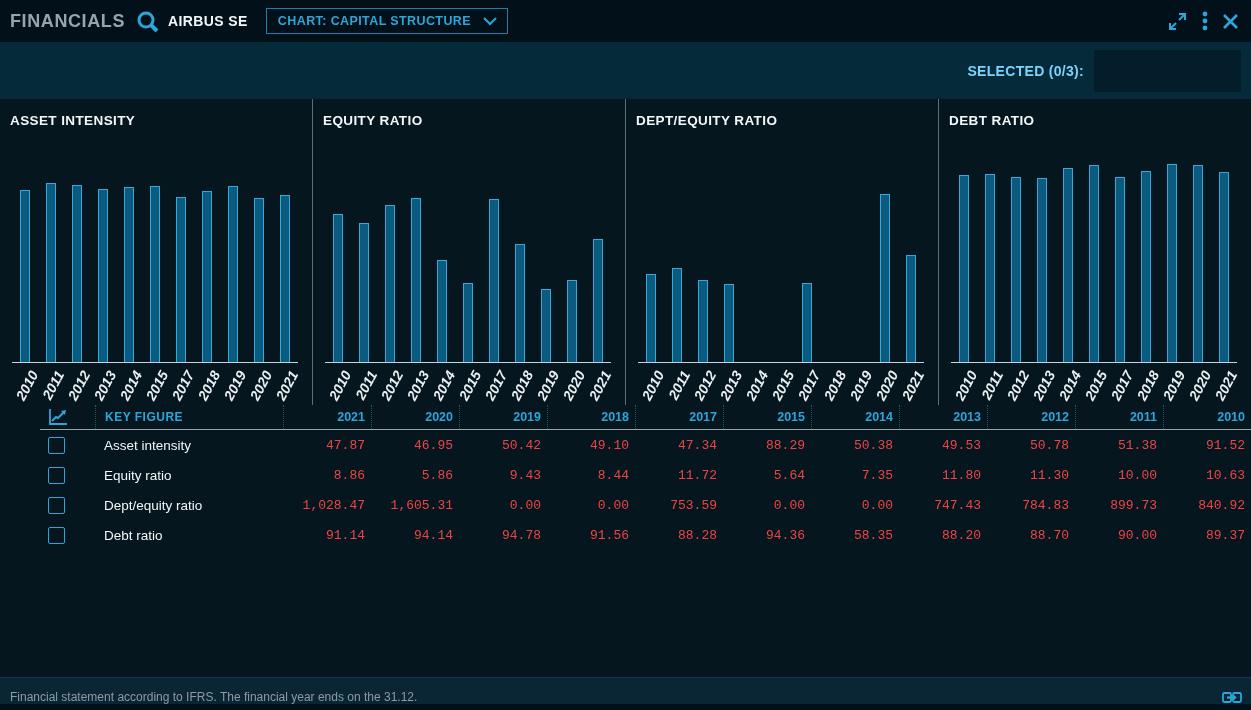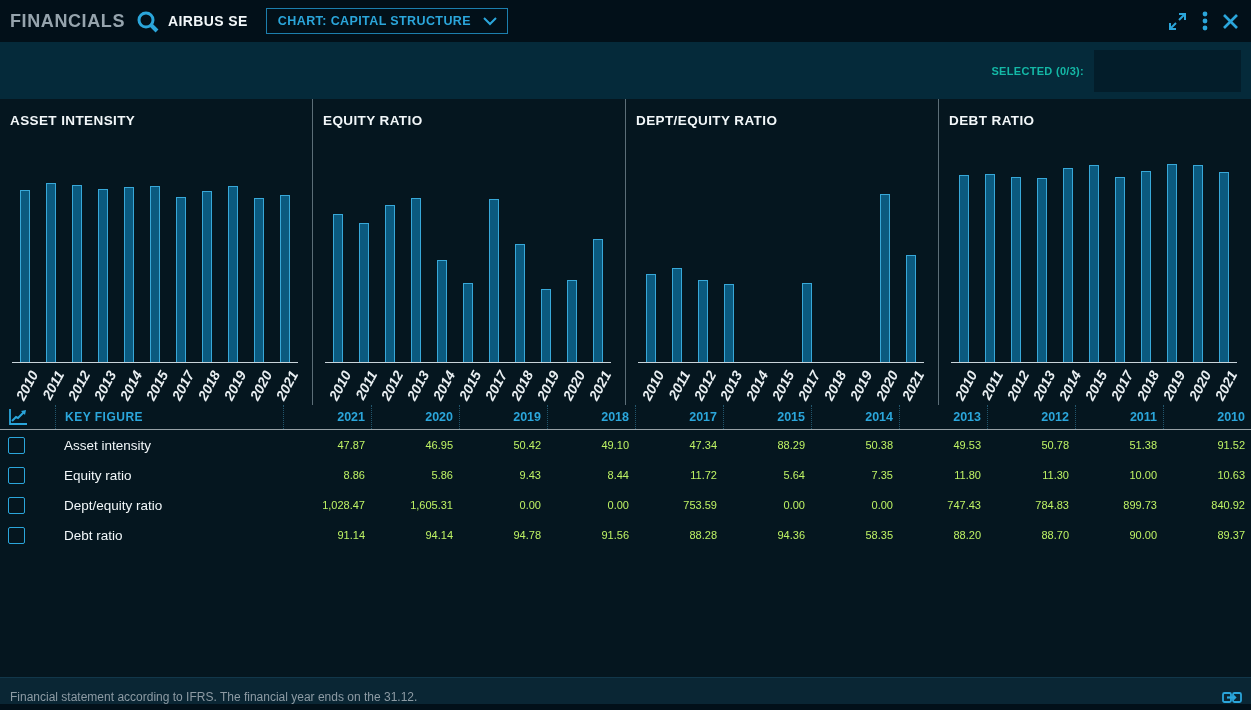--- a/index.html
+++ b/index.html
@@ -15,49 +15,49 @@
   .search-btn { margin:0 8px 0 10px; }
   .company { color:#f2f7f9; font-weight:bold; font-size:14px; letter-spacing:.4px; margin-right:18px; }
   .chart-select { display:flex; align-items:center; gap:12px; border:1px solid #1c7fae; background:transparent;
                   color:#2ba6db; font-weight:bold; font-size:12.5px; letter-spacing:.4px;
                   padding:5px 10px 5px 11px; height:26px; cursor:pointer; font-family:inherit; }
   .topbar-spacer { flex:1; }
   .topbar-right { display:flex; align-items:center; gap:14px; }
 
   
   .filterbar { height:57px; background:#052a3a; display:flex; align-items:center; justify-content:flex-end; padding-right:10px; flex:0 0 auto; }
-  .selected-label { color:#14b8a6; font-weight:bold; font-size:11px; letter-spacing:.3px; margin-right:10px; }
+  .selected-label { color:#7dd3fc; font-weight:bold; font-size:14px; letter-spacing:.3px; margin-right:10px; }
   .selected-input { width:147px; height:42px; background:#031d2a; border:none; outline:none; color:#f2f7f9; font-size:13px; padding:0 8px; font-family:inherit; }
 
   
   .charts-row { height:306px; display:flex; flex:0 0 auto; }
   .chart-panel { flex:1 1 0; padding-top:14px; position:relative; }
   .chart-panel + .chart-panel { border-left:1px solid rgba(180,198,208,.5); }
   .chart-title { font-size:13.5px; font-weight:bold; letter-spacing:.4px; color:#f2f7f9; padding-left:10px; }
   .plot { margin:24px 14px 0 12px; height:211px; border-bottom:1px solid #c9d4da; display:flex; align-items:flex-end; }
   .bar-slot { flex:1 1 0; display:flex; justify-content:center; align-items:flex-end; height:100%; }
   .bar { width:10px; background:#0b5a7f; border:1.5px solid #38a8d8; border-bottom:none; }
   .xlabels { margin:0 14px 0 12px; display:flex; height:52px; }
   .xlabel-slot { flex:1 1 0; position:relative; }
   .xlabel { position:absolute; top:5px; right:42%; transform:rotate(-62deg); transform-origin:top right;
             white-space:nowrap; font-style:italic; font-weight:bold; font-size:14px; color:#e9eff2; }
 
   
-  .table { flex:0 0 auto; }
+  .table { flex:0 0 auto;padding-left:40px; }
   .trow { display:flex; align-items:center; }
   .thead { height:25px; border-bottom:1px solid #97a1a6; }
   .tbody-row { height:30px; }
   .cell-icon { width:55px; flex:0 0 auto; display:flex; align-items:center; padding-left:8px; align-self:stretch; }
   .cell-label { flex:1 1 auto; align-self:stretch; display:flex; align-items:center; padding-left:9px; }
   .cell-year { width:88px; flex:0 0 auto; text-align:right; padding-right:6px; align-self:stretch; display:flex; align-items:center; justify-content:flex-end; }
   .thead .cell-label, .thead .cell-year { border-left:1px dotted rgba(70,165,205,.45); }
   .thead .cell-label span { color:#2ba6db; font-weight:bold; font-size:12px; letter-spacing:.5px; }
   .thead .cell-year { color:#2ba6db; font-weight:bold; font-size:12.5px; }
   .tbody-row .cell-label { color:#f2f7f9; font-size:13.5px; }
-  .tbody-row .cell-year { color:#bef264; font-size:11px; }
+  .tbody-row .cell-year { color:#ef4444; font-size:13px;font-family:Liberation Mono, monospace; }
   .checkbox { width:17px; height:17px; border:1.5px solid #2ba6db; border-radius:2px; background:transparent; cursor:pointer; }
 
   .fill-space { flex:1 1 auto; }
 
   
   .footer { height:27px; background:#0a2634; border-top:1px solid #12374a; display:flex; align-items:center; padding:12px 9px 0 10px; flex:0 0 auto; }
   .footer-note { color:#8d9ba4; font-size:12px; }
   .footer-spacer { flex:1; }
   .bottom-strip { height:6px; background:#021019; flex:0 0 auto; }
 

